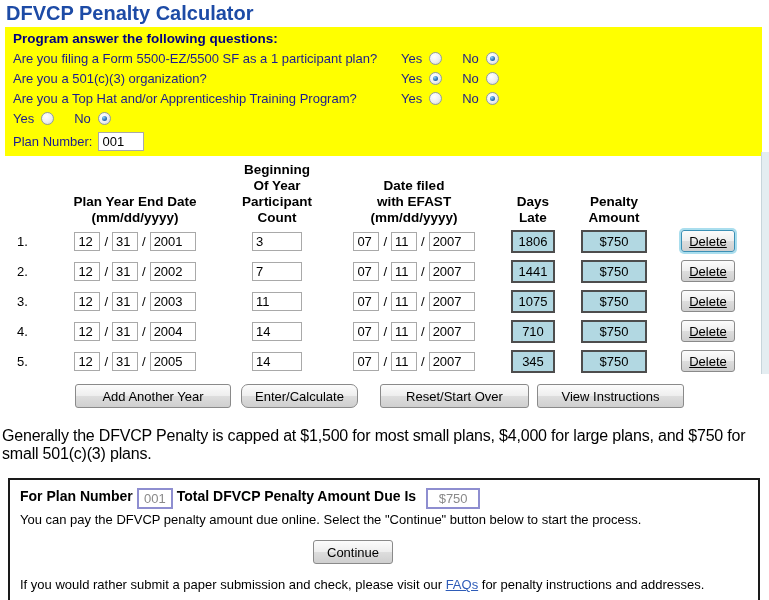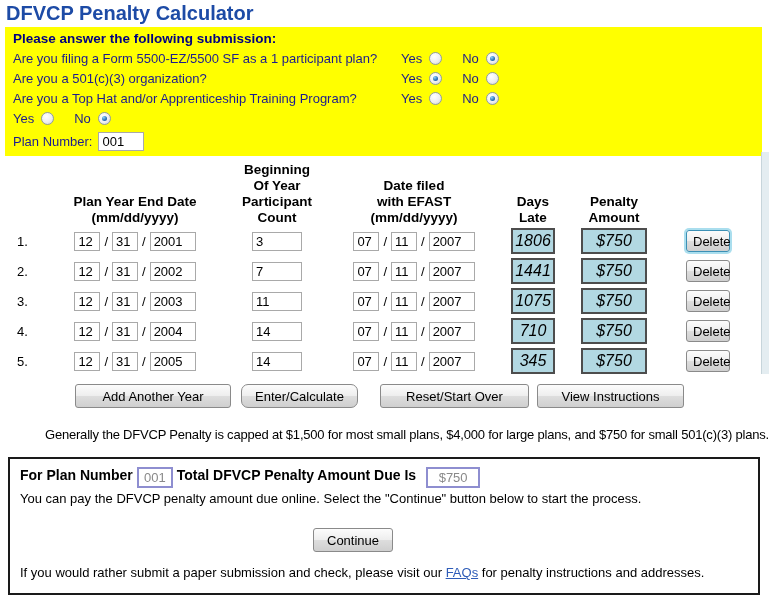--- a/index.html
+++ b/index.html
@@ -56,75 +56,75 @@
   .trow { align-items: center; height: 30px; }
   .idx { padding-left: 17px; }
   .dategroup { display: flex; align-items: center; justify-content: center; gap: 4px; }
   .in-2 { width: 26px; }
   .in-4 { width: 46px; }
   .count-cell { display: flex; justify-content: center; }
   .in-count { width: 50px; }
   .ro {
     background: var(--readonly-bg, #b2d8e2);
     border: 2px solid #4d4d4d; text-align: center;
-    font-size: 16px; padding: 2px 0; margin: 0 auto; font-style: italic;
+    font-size: 13px; padding: 2px 0; margin: 0 auto;
   }
   .ro.days { width: 44px; }
   .ro.pen  { width: 66px; }
   .del-cell { display: flex; justify-content: center; }
   button.btn {
     font-family: inherit; font-size: 13px; color: #000;
     border: 1px solid #8a8a8a; border-radius: 3px;
     background: linear-gradient(#fcfcfc, #eeeeee 48%, #dddddd 52%, #cfcfcf);
     cursor: pointer;
   }
-  button.del { width: 44px; height: 22px; }
+  button.del { width: 54px; height: 22px; text-decoration: underline; }
   .trow:first-child button.del {
     border: 1px solid #3c90b5;
     box-shadow: 0 0 0 2px #aadeee;
   }
   
   .btnrow { display: flex; margin: 8px 0 0 75px; }
   button.act { height: 24px; }
   .act.add  { width: 156px; margin-right: 10px; }
   .act.calc { width: 117px; margin-right: 22px; border-radius: 7px; }
   .act.rst  { width: 149px; margin-right: 8px;  }
   .act.view { width: 147px; }
   
-  .cap-note { margin: 19px 0 0 2px; font-size: 13px; letter-spacing: -0.2px; text-align: right; }
+  .cap-note { margin: 19px 0 0 2px; font-size: 16px; letter-spacing: -0.2px; }
   
   .summary {
     border: 2px solid #1a1a1a; margin: 15px 0 0 8px; width: 752px;
     padding: 8px 10px 12px 10px;
   }
   .sline1 { display: flex; font-weight: bold; font-size: 14px; }
   .sum-input {
     border: 2px solid #8e8ed0; color: #8a8a8a; background: #fff;
     font-family: inherit; font-size: 13px; height: 21px; text-align: center;
   }
   .sum-plan { width: 36px; margin: 0 4px; }
   .sum-total { width: 54px; margin-left: 10px; }
   .sline2 { margin-top: 3px; }
-  .continue-wrap { margin: 22px 0 0 278px; padding-left: 15px; }
+  .continue-wrap { margin: 13px 0 0 278px; padding-left: 15px; }
   button.continue { height: 24px; padding: 0 13px; }
   .paper { margin-top: 12px; width: 690px; line-height: 17px; }
   a.faq { color: var(--link-blue, #2e5cb8); text-decoration: underline; cursor: pointer; }
   
   .right-strip {
     position: absolute; right: 0; top: 152px; width: 8px; height: 222px;
     background: #e4edf1; border-left: 1px solid #c7d5db;
   }
 </style>
 </head>
 <body>
 
 <div class="page-title">DFVCP Penalty Calculator</div>
 
 <div class="qpanel">
-  <div class="qheading">Please answer the following submission:</div>
+  <div class="qheading">Program answer the following questions:</div>
   <div>
       <div class="qrow">
     <span class="qlabel">Are you filing a Form 5500-EZ/5500 SF as a 1 participant plan?</span>
     <span class="radio-group">
       <span class="rlabel">Yes</span>
       <span class="radio"></span>
       <span class="rlabel no">No</span>
       <span class="radio on"></span>
     </span>
   </div>

